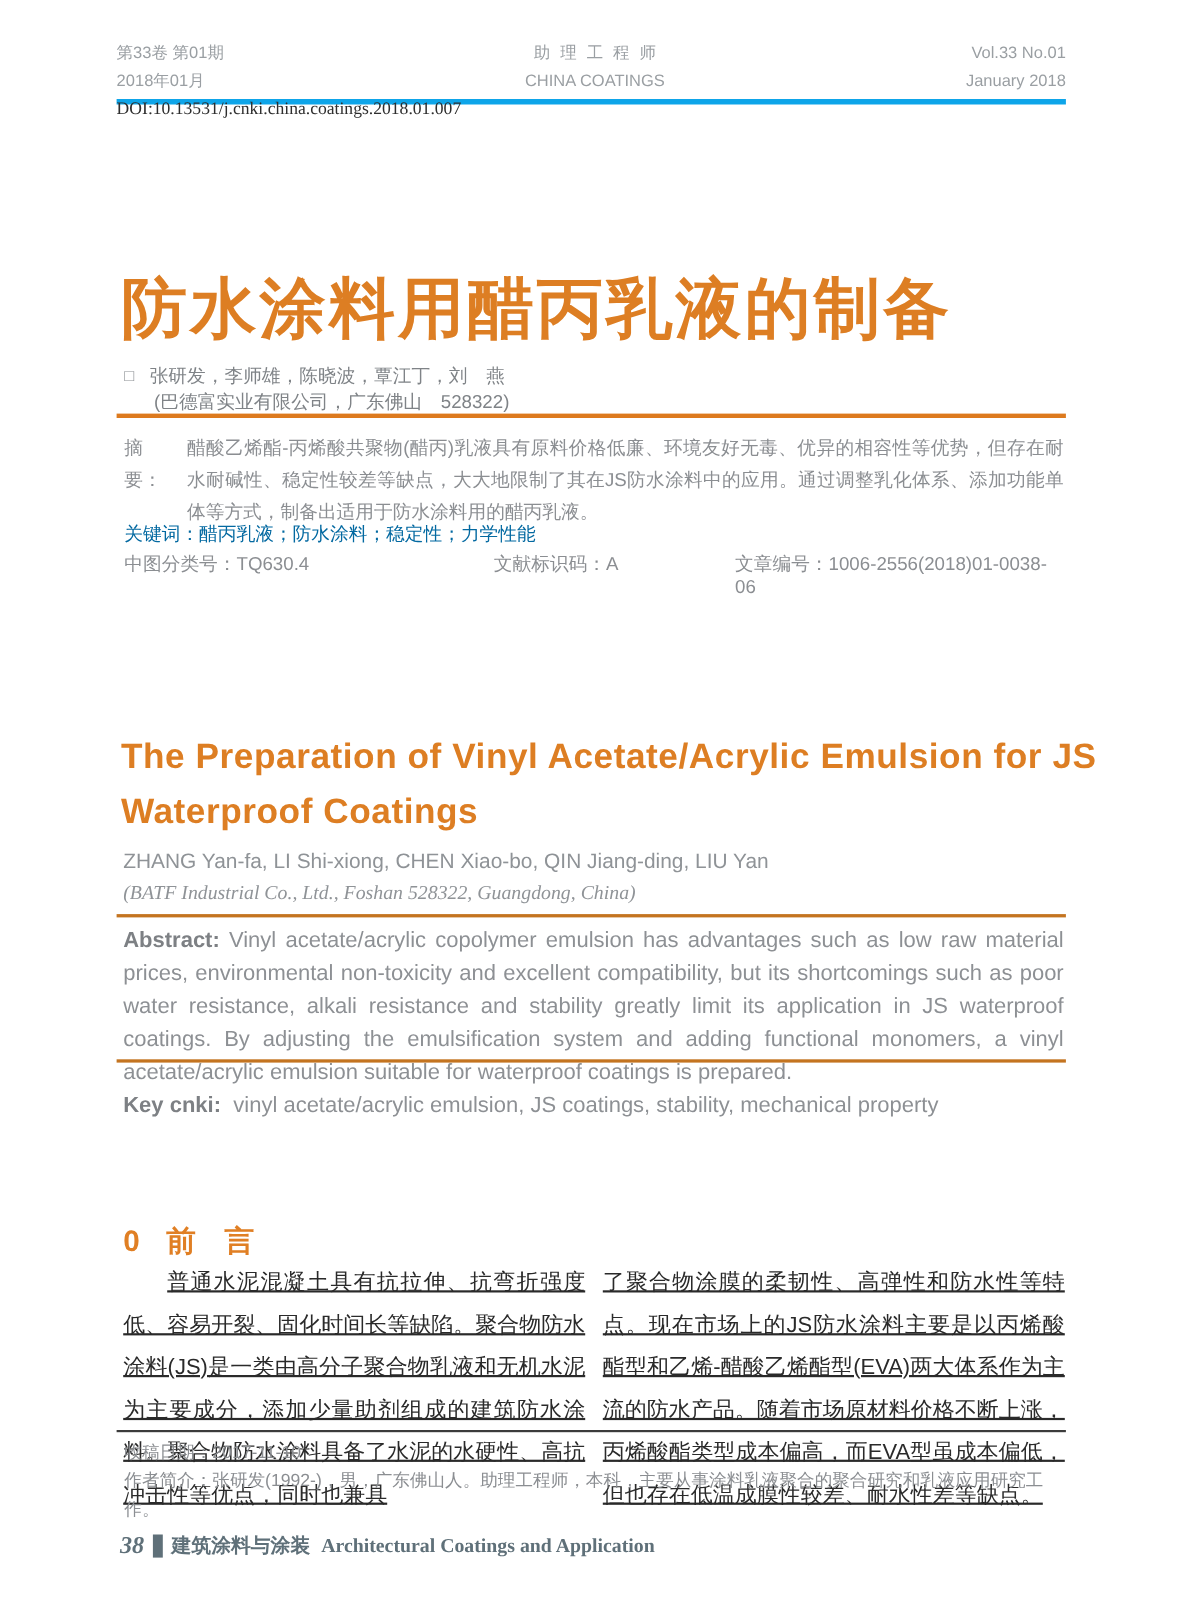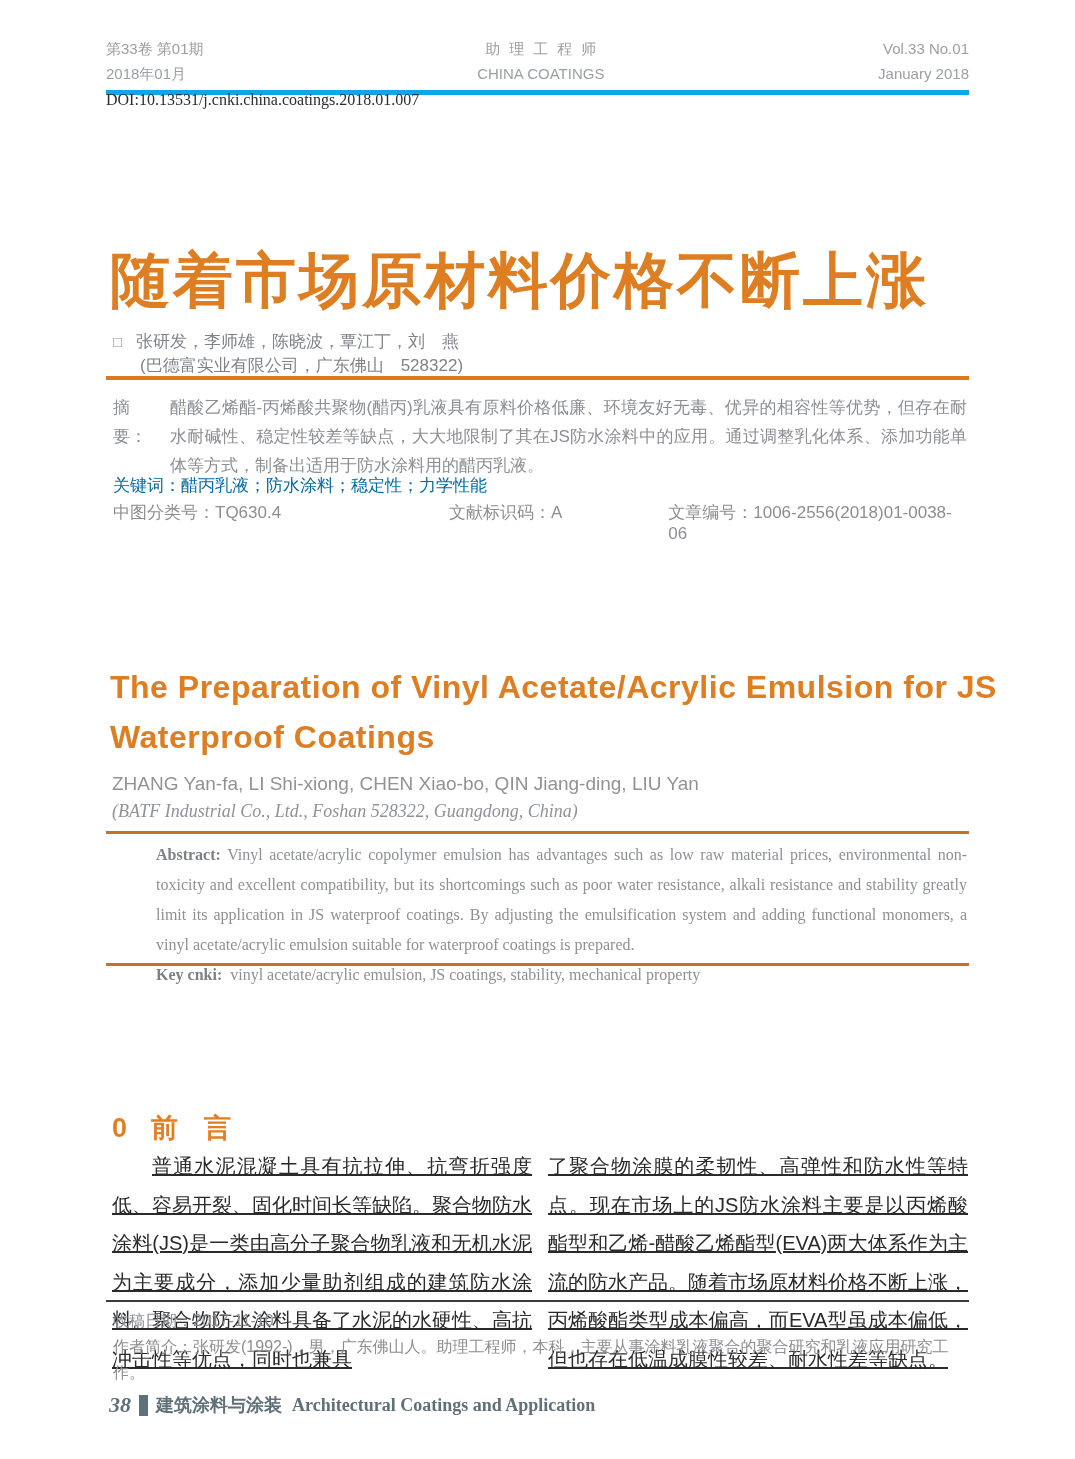--- a/index.html
+++ b/index.html
@@ -126,25 +126,24 @@
   .rule-thin-top {
     position: absolute;
     left: 106px; right: 106px; top: 831px;
     height: 3px;
     background: #c47420;
   }
   .abstract-en {
     position: absolute;
     left: 112px; right: 108px; top: 840px;
     color: #8d9094;
-    font-family: Liberation Serif, serif;
-    font-size: 16px;
+    font-family: Liberation Sans, sans-serif;
+    font-size: 20px;
     line-height: 30px;
     text-align: justify;
-    margin-left: 44px;
   }
   .abstract-en p { margin: 0; }
   .abstract-en .blabel { font-weight: bold; color: #7d8084; }
   .rule-thin-bottom {
     position: absolute;
     left: 106px; right: 106px; top: 963px;
     height: 3px;
     background: #c47420;
   }
   
@@ -229,21 +228,21 @@
       <div class="h-cn">助理工程师</div>
       <div>CHINA COATINGS</div>
     </div>
     <div class="h-right">
       <div>Vol.33  No.01</div>
       <div>January  2018</div>
     </div>
   </div>
   <div class="doi">DOI:10.13531/j.cnki.china.coatings.2018.01.007</div>
 
-  <h1 class="title-cn">随着市场原材料价格不断上涨</h1>
+  <h1 class="title-cn">防水涂料用醋丙乳液的制备</h1>
   <div class="authors-cn">
     <span class="marker">□</span>
     <span>张研发，李师雄，陈晓波，覃江丁，刘　燕</span>
   </div>
   <div class="affil-cn">(巴德富实业有限公司，广东佛山　528322)</div>
   <div class="rule-thick"></div>
 
   <div class="abstract-cn">
     <span class="label">摘　要：</span>
     <span class="text">醋酸乙烯酯-丙烯酸共聚物(醋丙)乳液具有原料价格低廉、环境友好无毒、优异的相容性等优势，但存在耐水耐碱性、稳定性较差等缺点，大大地限制了其在JS防水涂料中的应用。通过调整乳化体系、添加功能单体等方式，制备出适用于防水涂料用的醋丙乳液。</span>

